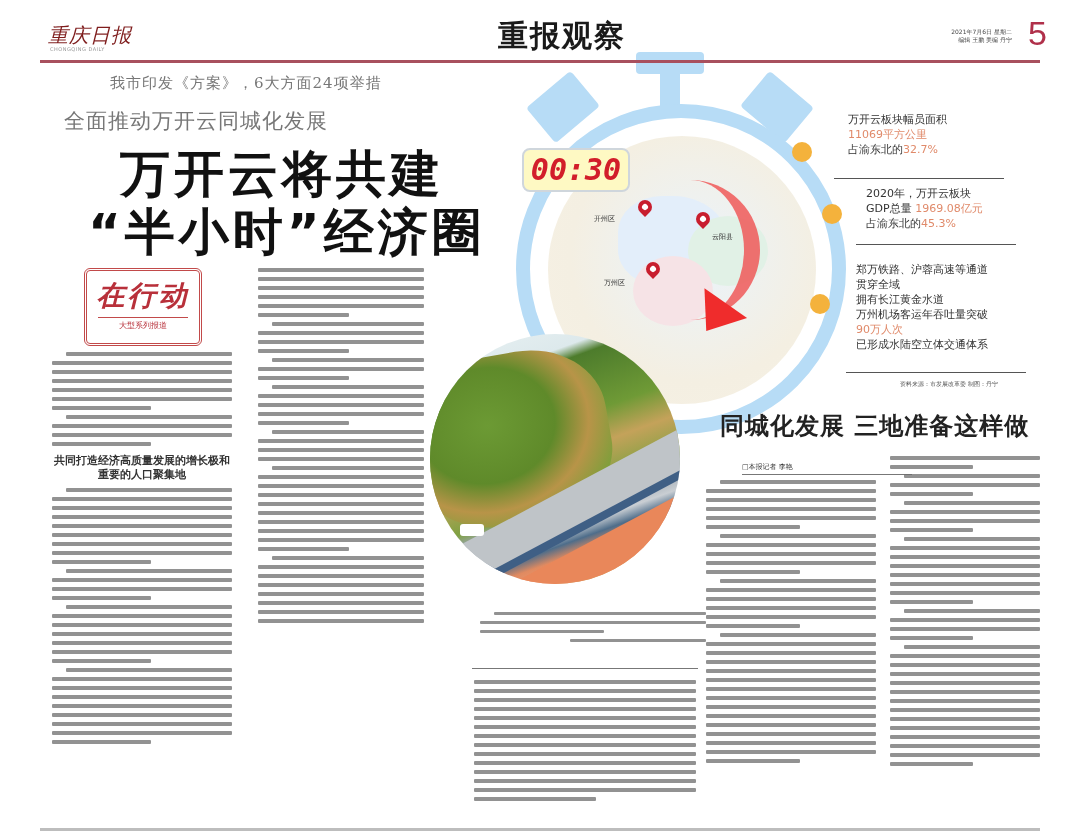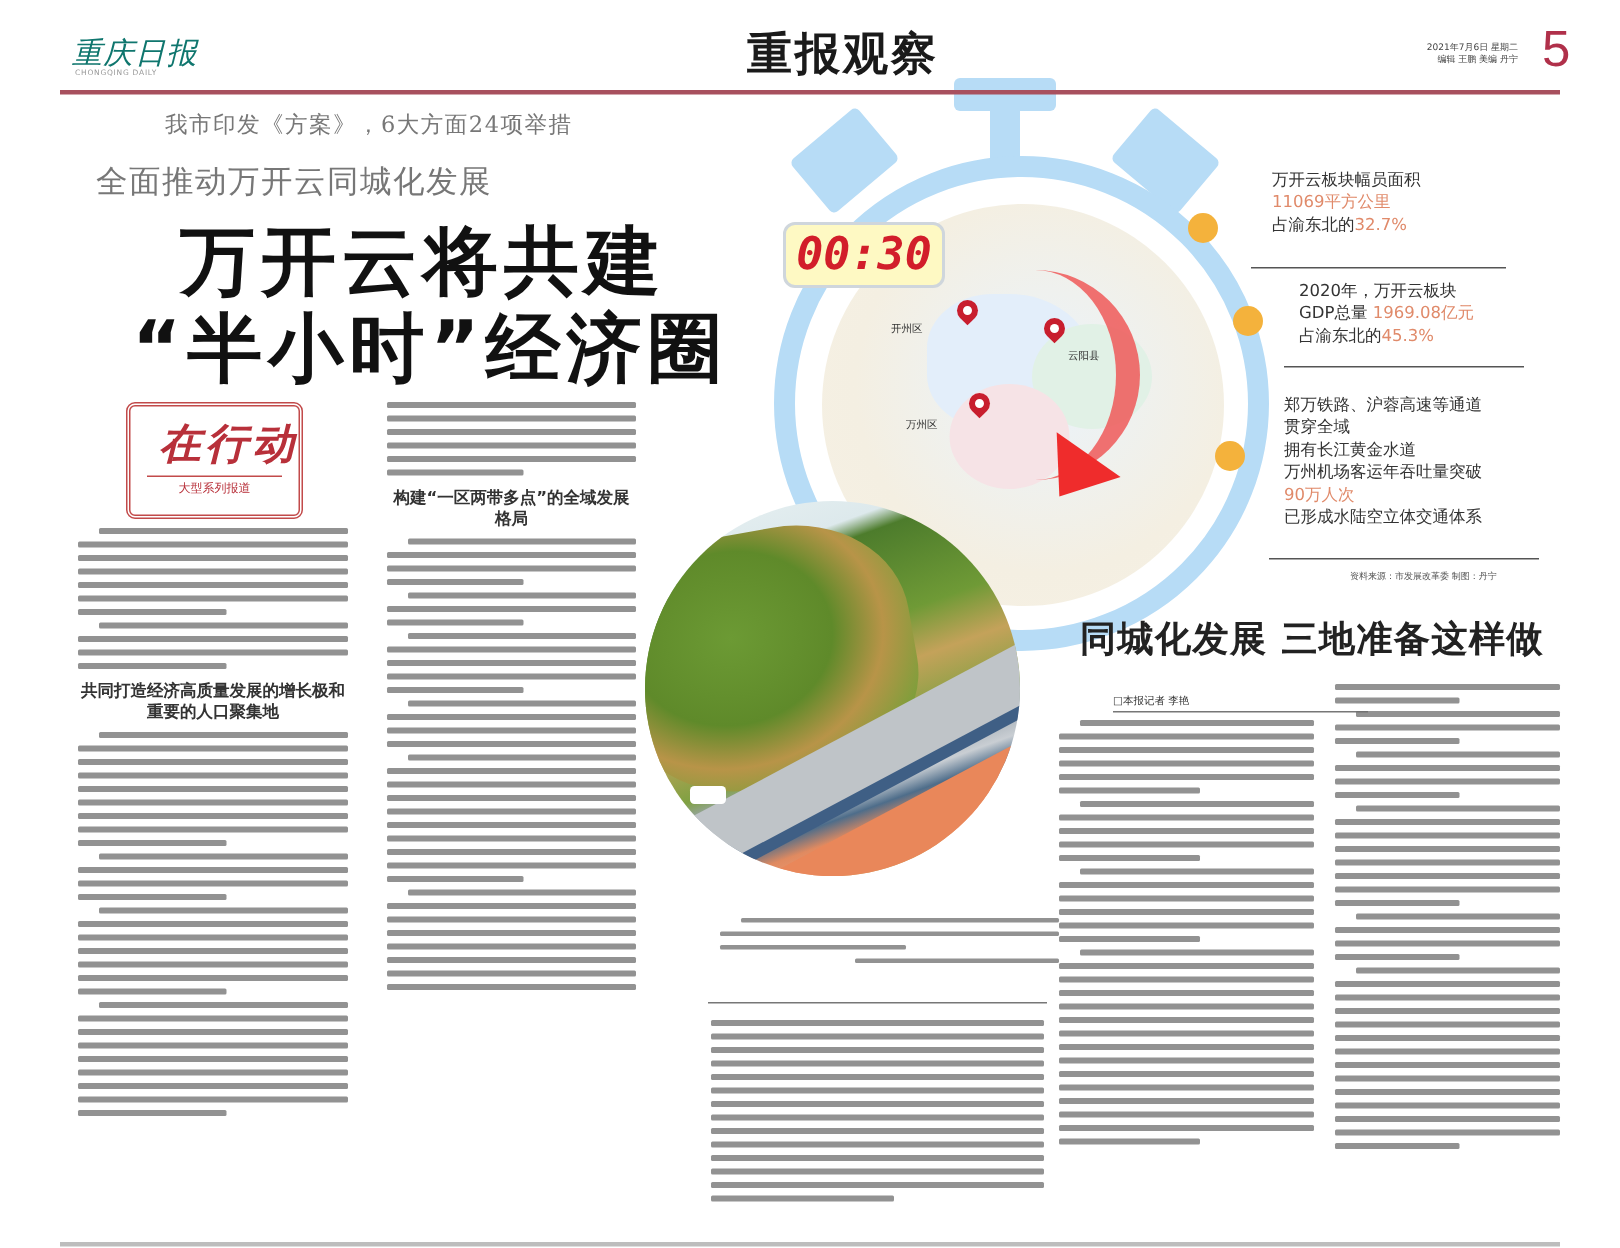--- a/index.html
+++ b/index.html
@@ -1,32 +1,32 @@
 <!DOCTYPE html>
 <html><head>
 <meta charset="utf-8">
 <style>
   html,body{margin:0;padding:0;}
   body{width:1080px;height:832px;background:#ffffff;position:relative;overflow:hidden;font-family:"DejaVu Sans","Liberation Sans",sans-serif;color:#222;}
   .abs{position:absolute;}
   
-  .logo{left:48px;top:22px;font-family:"DejaVu Serif",serif;font-size:20px;color:#0f766e;font-style:italic;letter-spacing:1px;}
+  .logo{left:48px;top:22px;font-family:"DejaVu Serif",serif;font-size:20px;color:#7f1d1d;font-style:italic;letter-spacing:1px;}
   .logo-sub{left:50px;top:46px;font-size:5px;color:#999;letter-spacing:0.5px;}
   .section-title{left:478px;top:16px;font-family:"DejaVu Serif",serif;font-weight:bold;font-size:30px;color:#1a1a1a;letter-spacing:2px;margin-left:20px;}
   .date-line{left:932px;top:28px;font-size:6px;color:#444;line-height:8px;width:80px;text-align:right;}
   .page-num{left:1028px;top:14px;font-size:34px;color:#b0304a;font-family:"Liberation Sans",sans-serif;}
   .rule{left:40px;top:60px;width:1000px;height:3px;background:#a8505e;}
   
   .kicker1{left:110px;top:74px;font-family:"DejaVu Serif",serif;font-size:15px;color:#777;letter-spacing:1px;}
   .kicker2{left:64px;top:107px;font-family:"DejaVu Serif",serif;font-size:21px;color:#777;letter-spacing:1px;}
   .main-h1{left:120px;top:144px;font-weight:bold;font-size:50px;color:#111;letter-spacing:4px;line-height:60px;}
   .main-h2{left:88px;top:202px;font-weight:bold;font-size:50px;color:#111;letter-spacing:4px;line-height:60px;}
   
   .stamp{left:84px;top:268px;width:112px;height:72px;border:3px double #c24a4a;border-radius:6px;color:#b8303a;text-align:center;}
-  .stamp-big{font-family:"DejaVu Serif",serif;font-style:italic;font-weight:bold;font-size:28px;margin-top:6px;letter-spacing:3px;text-align:right;}
+  .stamp-big{font-family:"DejaVu Serif",serif;font-style:italic;font-weight:bold;font-size:28px;margin-top:6px;letter-spacing:3px;}
   .stamp-line{width:90px;height:1px;background:#c24a4a;margin:2px auto;}
   .stamp-small{font-size:8px;color:#b8303a;}
   
   .col{position:absolute;}
   .tl{height:4px;background:#6e6e6e;margin:0 0 5px 0;border-radius:1px;opacity:.75;}
   .tl.indent{margin-left:14px;}
   .tl.short{width:55%;}
   .subhead{font-weight:bold;font-size:11px;color:#333;margin:8px 0 6px 0;text-align:center;line-height:14px;}
   
   .watch-btn{background:#b7dcf6;position:absolute;}
@@ -135,21 +135,20 @@
   <div class="tl short"></div>
 </div>
 
 <div class="col" style="left:258px;top:268px;width:166px;">
   <div class="tl"></div>
   <div class="tl"></div>
   <div class="tl"></div>
   <div class="tl"></div>
   <div class="tl"></div>
   <div class="tl short"></div>
-  <div class="subhead">构建“一区两带多点”的全域发展格局</div>
   <div class="tl indent"></div>
   <div class="tl"></div>
   <div class="tl"></div>
   <div class="tl short"></div>
   <div class="tl indent"></div>
   <div class="tl"></div>
   <div class="tl short"></div>
   <div class="tl indent"></div>
   <div class="tl"></div>
   <div class="tl"></div>

